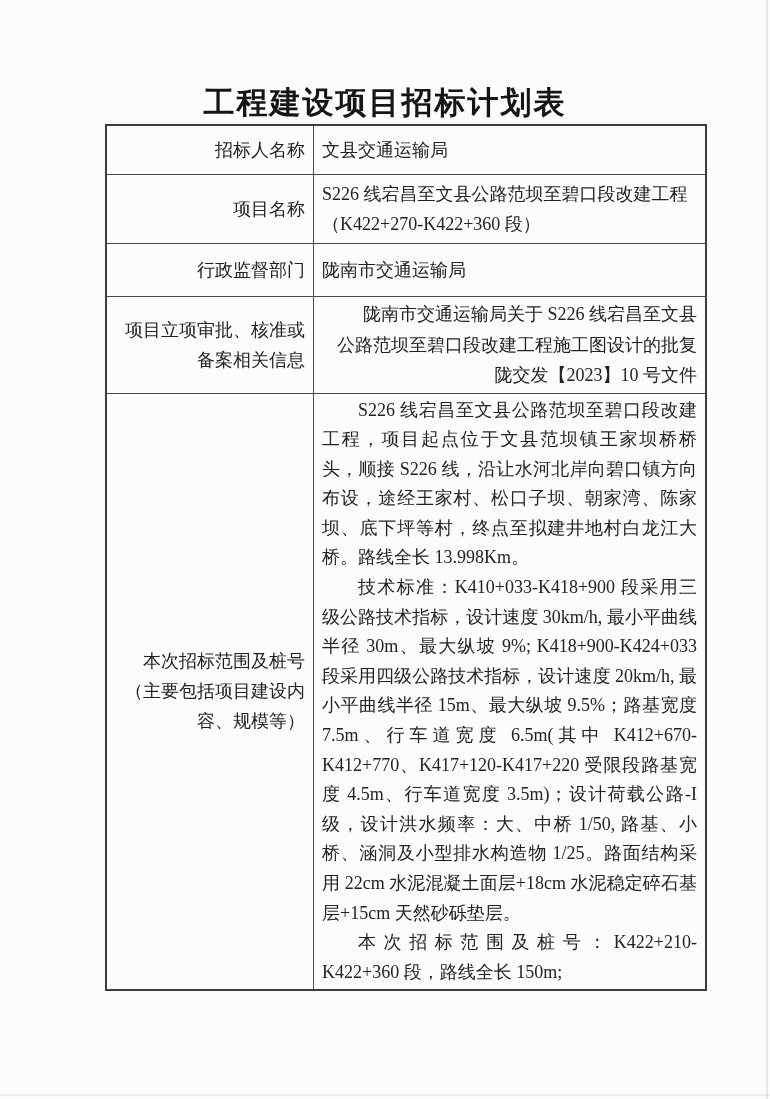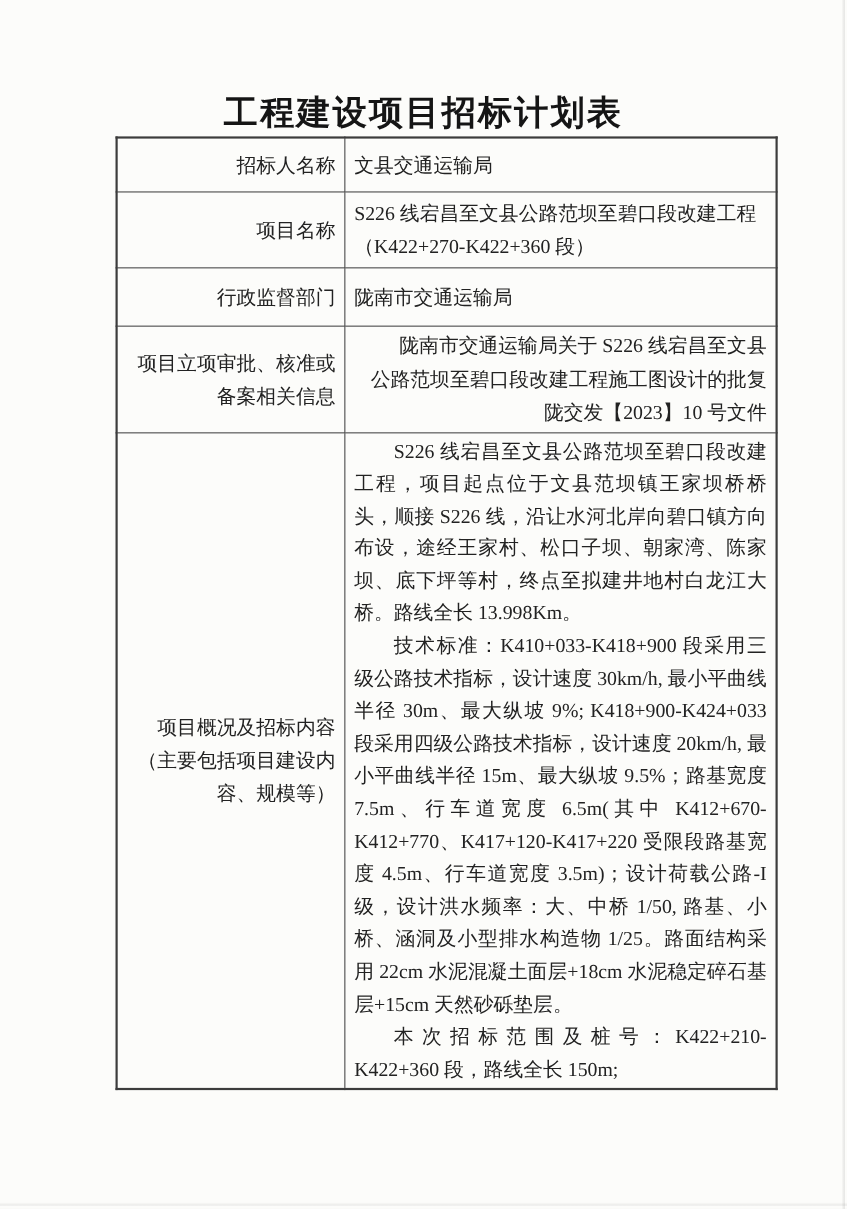--- a/index.html
+++ b/index.html
@@ -124,21 +124,21 @@
 
       <tr class="row-approval">
         <td class="label-cell">项目立项审批、核准或备案相关信息</td>
         <td class="value-cell approval-value">
           <p>陇南市交通运输局关于 S226 线宕昌至文县公路范坝至碧口段改建工程施工图设计的批复</p>
           <p>陇交发【2023】10 号文件</p>
         </td>
       </tr>
 
       <tr class="row-overview">
-        <td class="label-cell">项目概况及招标内容（主要包括项目建设内容、规模等）</td>
+        <td class="label-cell">本次招标范围及桩号（主要包括项目建设内容、规模等）</td>
         <td class="value-cell overview-value">
           <p>S226 线宕昌至文县公路范坝至碧口段改建工程，项目起点位于文县范坝镇王家坝桥桥头，顺接 S226 线，沿让水河北岸向碧口镇方向布设，途经王家村、松口子坝、朝家湾、陈家坝、底下坪等村，终点至拟建井地村白龙江大桥。路线全长 13.998Km。</p>
           <p>技术标准：K410+033-K418+900 段采用三级公路技术指标，设计速度 30km/h, 最小平曲线半径 30m、最大纵坡 9%; K418+900-K424+033 段采用四级公路技术指标，设计速度 20km/h, 最小平曲线半径 15m、最大纵坡 9.5%；路基宽度 7.5m、行车道宽度 6.5m(其中 K412+670-K412+770、K417+120-K417+220 受限段路基宽度 4.5m、行车道宽度 3.5m)；设计荷载公路-I 级，设计洪水频率：大、中桥 1/50, 路基、小桥、涵洞及小型排水构造物 1/25。路面结构采用 22cm 水泥混凝土面层+18cm 水泥稳定碎石基层+15cm 天然砂砾垫层。</p>
           <p>本次招标范围及桩号：K422+210-K422+360 段，路线全长 150m;</p>
         </td>
       </tr>
 
     </tbody>
   </table>
 

